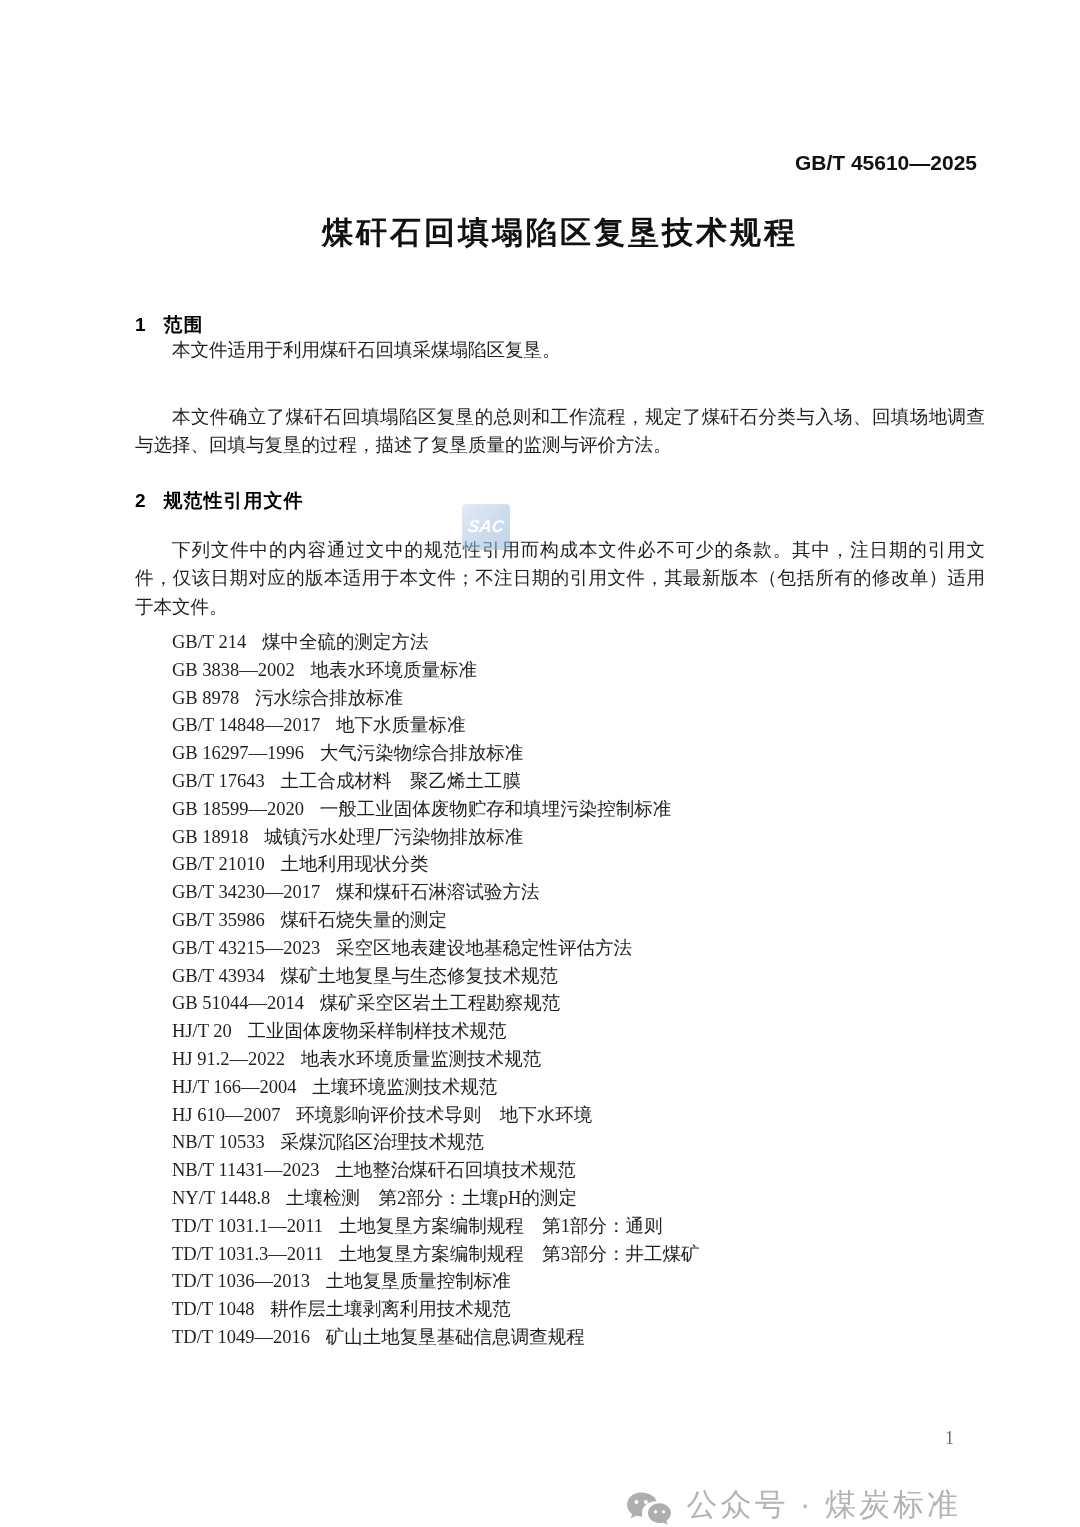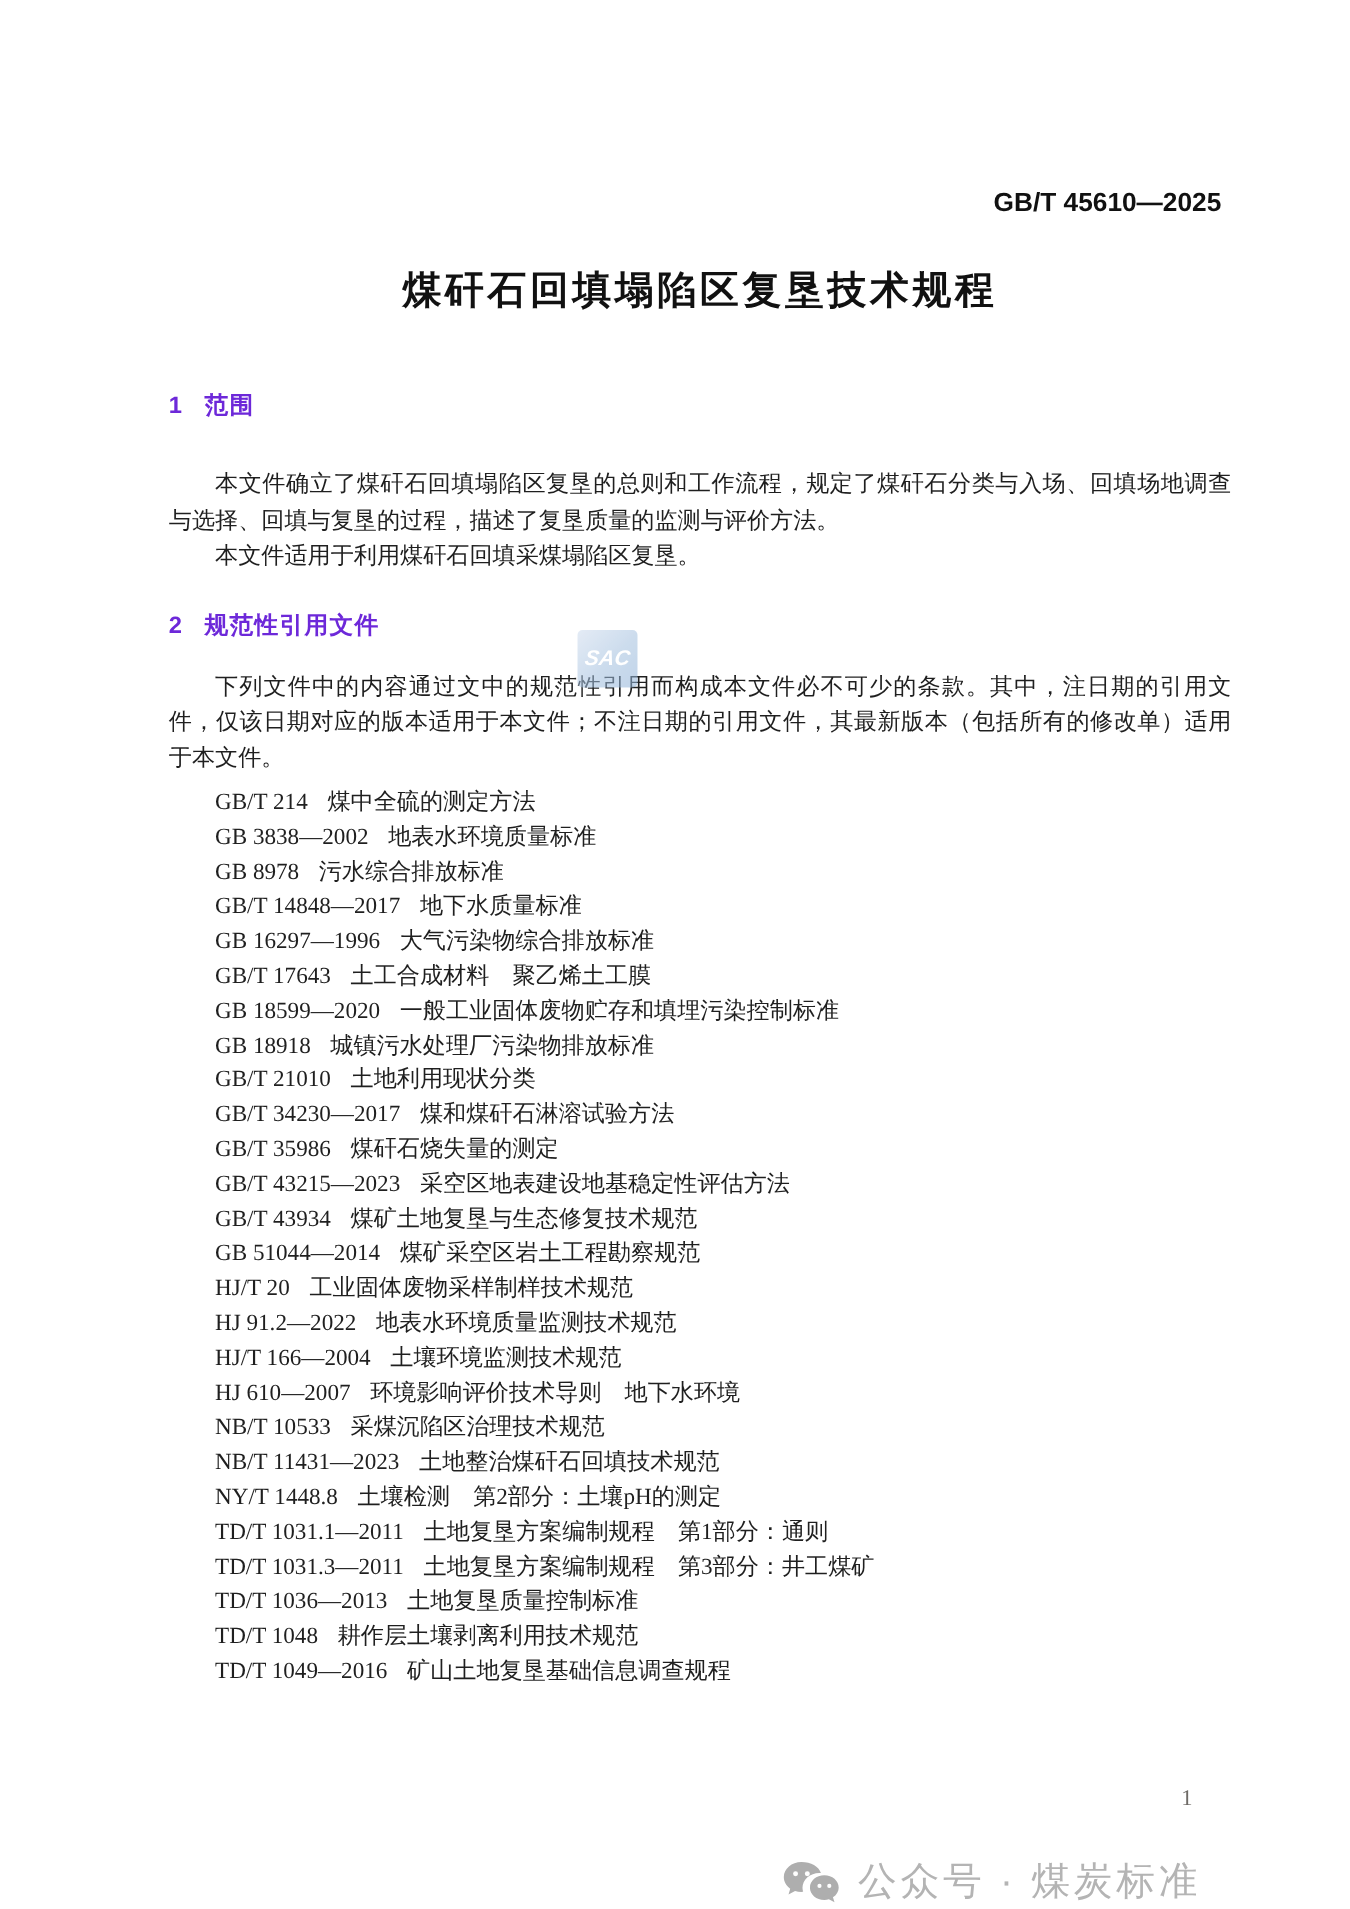--- a/index.html
+++ b/index.html
@@ -37,21 +37,21 @@
     letter-spacing:3px;
     color:#111;
   }
   .sec-heading {
     margin-top:60px;
     font-family:"Liberation Sans","DejaVu Sans",sans-serif;
     font-weight:bold;
     font-size:19px;
     line-height:22px;
     letter-spacing:1px;
-    color:#6d28d9;
+    color:#000000;
   }
   .sec-heading .sec-num { margin-right:18px; letter-spacing:0; }
   .sec-heading.sec2 { margin-top:30px; }
   .body-p {
     font-size:18.5px;
     line-height:28.5px;
     color:#1f1f1f;
   }
   .body-p.indent { text-indent:37px; }
   .body-p.justify { text-align:justify; text-justify:inter-character; }
@@ -87,21 +87,21 @@
     position:absolute;
     left:945px; top:1400px;
     font-size:18px;
     line-height:24px;
     color:#6e6a66;
   }
   .footer-brand {
     position:absolute;
     right:38px; top:1458px;
     display:flex;
-    align-items:center;
+    align-items:flex-end;
     gap:14px;
   }
   .footer-brand .wx-label {
     font-family:"Liberation Sans","DejaVu Sans",sans-serif;
     font-size:31px;
     letter-spacing:3px;
     color:#b4b4b4;
   }
 </style>
 </head>
@@ -111,23 +111,23 @@
   <div class="content">
 
     <div class="doc-code">GB/T 45610—2025</div>
 
     <h1 class="title">煤矸石回填塌陷区复垦技术规程</h1>
 
     <div class="sec-heading">
       <span class="sec-num">1</span><span>范围</span>
     </div>
 
+    <p class="body-p indent">本文件适用于利用煤矸石回填采煤塌陷区复垦。</p>
+
     <p class="body-p indent justify p-first">本文件确立了煤矸石回填塌陷区复垦的总则和工作流程，规定了煤矸石分类与入场、回填场地调查与选择、回填与复垦的过程，描述了复垦质量的监测与评价方法。</p>
-
-    <p class="body-p indent">本文件适用于利用煤矸石回填采煤塌陷区复垦。</p>
 
     <div class="sec-heading sec2">
       <span class="sec-num">2</span><span>规范性引用文件</span>
     </div>
 
     <p class="body-p indent justify p-intro">下列文件中的内容通过文中的规范性引用而构成本文件必不可少的条款。其中，注日期的引用文件，仅该日期对应的版本适用于本文件；不注日期的引用文件，其最新版本（包括所有的修改单）适用于本文件。</p>
 
     <div class="ref-list">
         <div class="ref-line">
         <span class="ref-code">GB/T 214</span><span class="ref-title">煤中全硫的测定方法</span>

